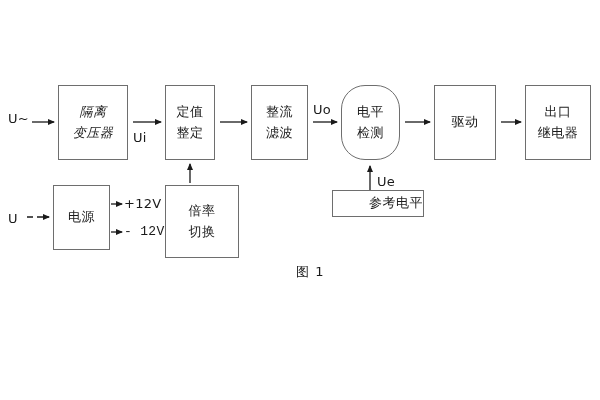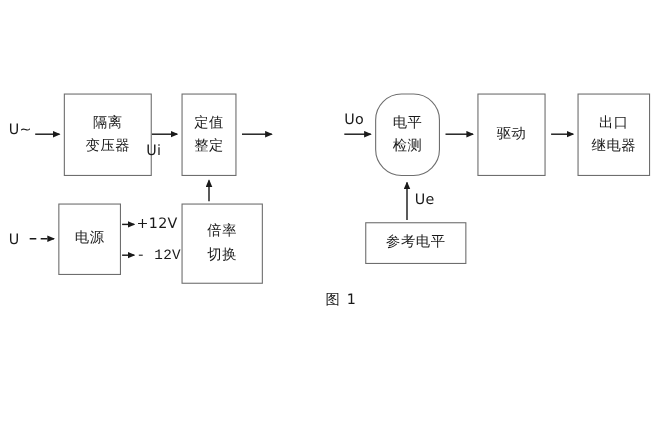--- a/index.html
+++ b/index.html
@@ -87,30 +87,34 @@
 
     <line x1="111" y1="204" x2="122" y2="204" stroke="#1a1a1a" stroke-width="1.3" marker-end="url(#arrowhead)"></line>
 
     <line x1="111" y1="232" x2="122" y2="232" stroke="#1a1a1a" stroke-width="1.3" marker-end="url(#arrowhead)"></line>
 
     <line x1="190" y1="183" x2="190" y2="164" stroke="#1a1a1a" stroke-width="1.3" marker-end="url(#arrowhead)"></line>
 
     <line x1="370" y1="200" x2="370" y2="166" stroke="#1a1a1a" stroke-width="1.3" marker-end="url(#arrowhead)"></line>
   </svg>
 
-  <div class="node" style="left:58px; top:85px; width:80px; height:75px;">
+  <div class="node" style="left:58px; top:85px; width:70px; height:75px;font-style:italic;">
     <span class="ln">隔离</span>
     <span class="ln">变压器</span>
   </div>
 
   <div class="node" style="left:165px; top:85px; width:50px; height:75px;">
     <span class="ln">定值</span>
     <span class="ln">整定</span>
   </div>
 
+  <div class="node" style="left:251px; top:85px; width:57px; height:75px;">
+    <span class="ln">整流</span>
+    <span class="ln">滤波</span>
+  </div>
 
   <div class="node" style="left:341px; top:85px; width:59px; height:75px;border-radius:24px;">
     <span class="ln">电平</span>
     <span class="ln">检测</span>
   </div>
 
   <div class="node" style="left:434px; top:85px; width:62px; height:75px;">
     <span class="ln">驱动</span>
   </div>
 
@@ -121,21 +125,21 @@
   <div class="node" style="left:525px; top:85px; width:66px; height:75px;">
     <span class="ln">出口</span>
     <span class="ln">继电器</span>
   </div>
 
   <div class="node" style="left:165px; top:185px; width:74px; height:73px;">
     <span class="ln">倍率</span>
     <span class="ln">切换</span>
   </div>
 
-  <div class="node" style="left:332px; top:202px; width:92px; height:38px;">
+  <div class="node" style="left:332px; top:190px; width:92px; height:27px;align-items:flex-end;">
     <span class="ln">参考电平</span>
   </div>
 
   <span class="lbl" style="left:8px; top:112px;">U~</span>
 
   <span class="lbl" style="left:133px; top:103px;margin-top:28px;">Ui</span>
 
   <span class="lbl" style="left:313px; top:103px;text-align:right;">Uo</span>
 
   <span class="lbl" style="left:8px; top:212px;">U</span>

